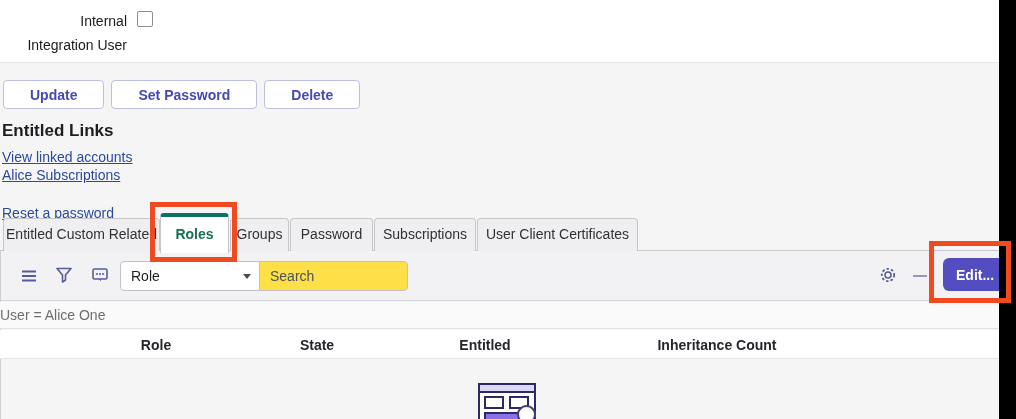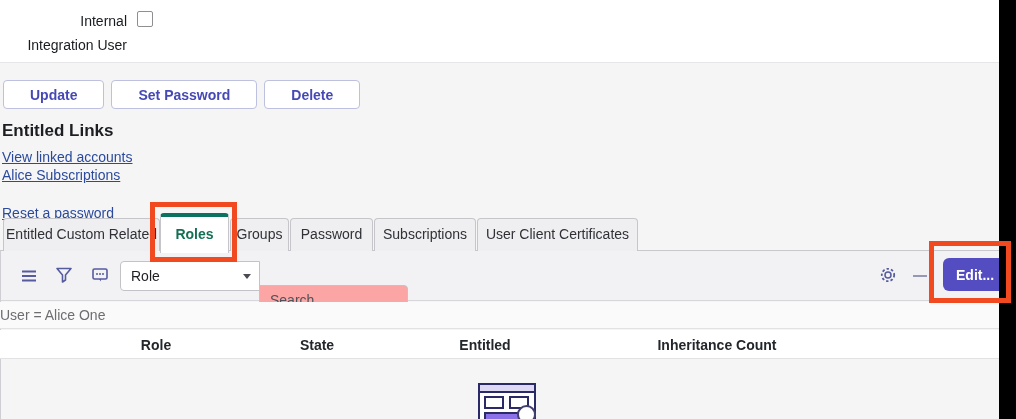--- a/index.html
+++ b/index.html
@@ -54,23 +54,23 @@
   .grid-left-border { position:absolute; left:0; top:251px; width:1px; height:168px; background:#cfcfd3; }
   .toolbar { position:absolute; left:0; top:251px; width:999px; height:50px; background:#f2f2f4; border-bottom:1px solid #d7d7db; }
   .tool-icon { position:absolute; width:18px; height:18px; cursor:pointer; }
   .combo {
     position:absolute; left:120px; top:261px; width:140px; height:30px; background:#fff;
     border:1px solid #c3c3c7; border-radius:4px 0 0 4px; display:flex; align-items:center;
     padding:0 8px 0 10px; font-size:14px; color:#1d1f23; cursor:pointer;
   }
   .combo .caret { margin-left:auto; width:0; height:0; border-left:4px solid transparent; border-right:4px solid transparent; border-top:5px solid #4a4a52; }
   .search-input {
-    position:absolute; left:259px; top:261px; width:149px; height:30px; background:#fca5a5;
+    position:absolute; left:259px; top:261px; width:149px; height:30px; background:#fde047;
     border:1px solid #c3c3c7; border-left:1px solid #c3c3c7; border-radius:0 4px 4px 0;
-    font-family:inherit; font-size:14px; color:#1d1f23; padding:8px 10px; outline:none;margin-top:24px;
+    font-family:inherit; font-size:14px; color:#1d1f23; padding:8px 10px; outline:none;
   }
   .search-input::placeholder { color:#4f5258; opacity:1; }
   .edit-btn {
     position:absolute; left:943px; top:258px; height:33px; padding:0 13px;
     background:#544dc2; border:none; border-radius:6px; color:#fff; font-family:inherit;
     font-size:14px; font-weight:bold; cursor:pointer;
   }
 
   .filter-row { position:absolute; left:0; top:302px; width:999px; height:27px; background:#fafafb; border-bottom:1px solid #e2e2e5; display:flex; align-items:center; }
   .filter-row span { margin-left:0; font-size:14px; color:#6e6e72; }

